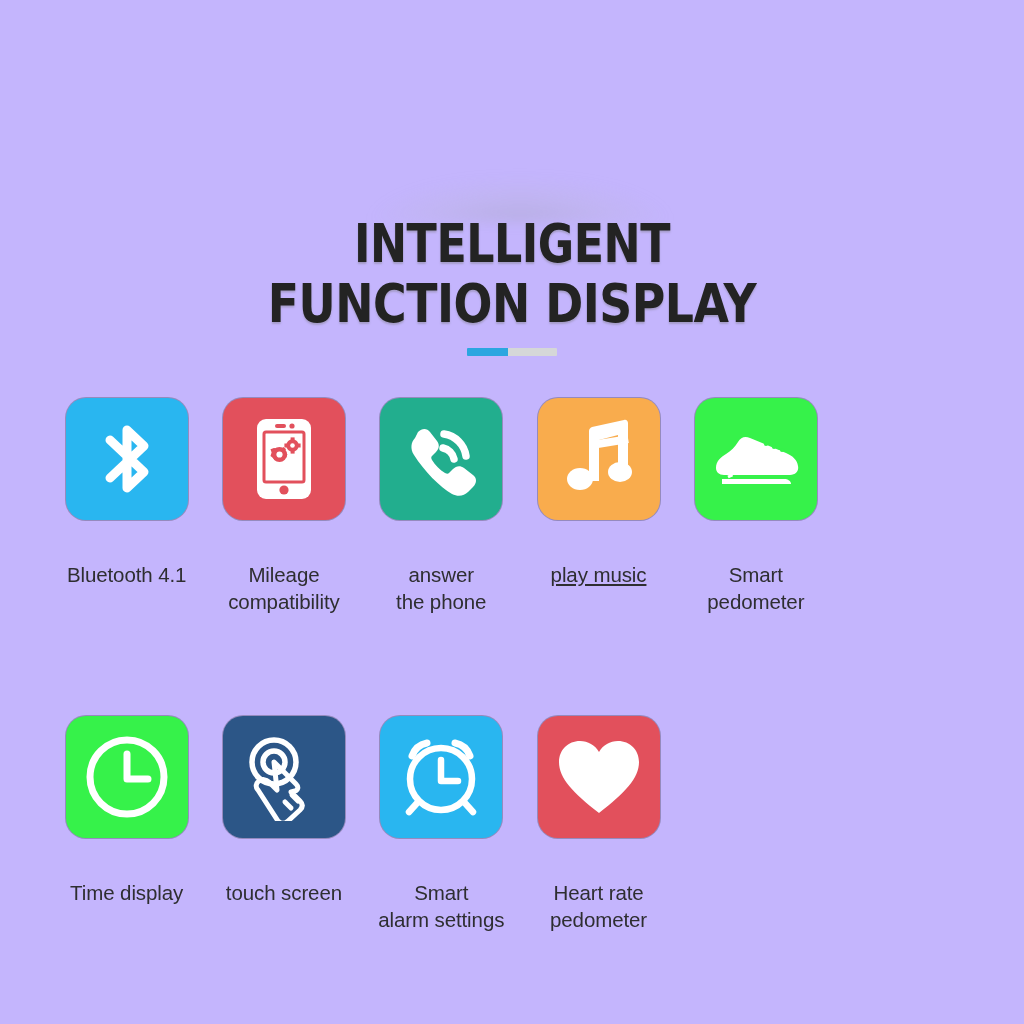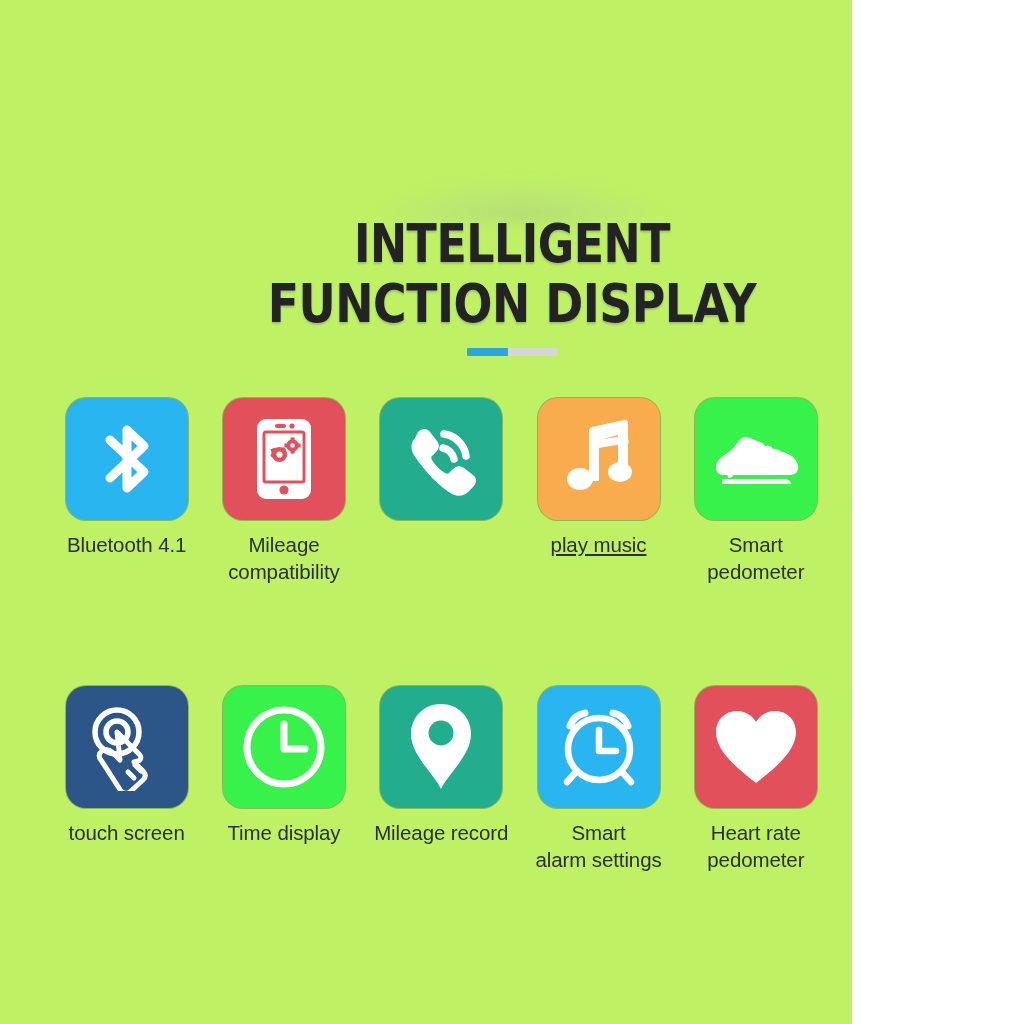--- a/index.html
+++ b/index.html
@@ -11,23 +11,23 @@
     height: 1024px;
     background: #ffffff;
     font-family: "Liberation Sans", sans-serif;
     overflow: hidden;
     position: relative;
   }
 
   #stage {
     position: absolute;
     left: 0; top: 0;
-    width: 852px;
+    width: 1024px;
     height: 1024px;
-    background: #bef264;
+    background: #c4b5fd;
   }
 
   
   .header-glow {
     position: absolute;
     left: 370px;
     top: 176px;
     width: 300px;
     height: 46px;
     background: radial-gradient(ellipse at 50% 100%,
@@ -85,20 +85,21 @@
     display: flex;
     width: 944px;
   }
   .feature-row.row2 { margin-top: 101px; }
 
   .feature-cell {
     width: 157.3px;
     display: flex;
     flex-direction: column;
     align-items: center;
+    gap: 30px;
   }
 
   .tile {
     width: 122px;
     height: 122px;
     border-radius: 20px;
     position: relative;
     box-shadow: 0 0 0 1px rgba(40,40,45,0.30);
     display: flex;
     align-items: center;
@@ -180,20 +181,22 @@
       <div class="feature-cell">
         <div class="tile" style="background-color: rgb(34, 174, 142);">
           <span>
             <svg width="82" height="82" viewBox="0 0 82 82">
               <path d="M18 14 c4-4 9-4 12 0 l7 9 c3 4 2 8-1 11 l-4 4 c-1 1-1 2 0 4 3 5 8 10 13 13 2 1 3 1 4 0 l4-4 c3-3 7-4 11-1 l9 7 c4 3 4 8 0 12 l-5 5 c-4 4-10 5-16 2 C40 69 24 53 14 37 c-4-6-3-13 1-17z" fill="#FFFFFF"></path>
               <path d="M44 16 a26 26 0 0 1 22 22" fill="none" stroke="#FFFFFF" stroke-width="7.5" stroke-linecap="round"></path>
               <path d="M43 30 a14 14 0 0 1 11 11" fill="none" stroke="#FFFFFF" stroke-width="7.5" stroke-linecap="round"></path>
             </svg>
           </span>
         </div>
+        <div class="feature-label" style="color: rgb(46, 46, 49);">answer
+the phone</div>
       </div>
 
       <div class="feature-cell">
         <div class="tile" style="background-color: rgb(249, 172, 77);">
           <span>
             <svg width="72" height="80" viewBox="0 0 72 80">
               <path d="M26 62 V12 c0-2 1-3 3-4 l32-7 c2-1 4 1 4 3 v51 h-10 V16 L36 21 v41z" fill="#FFFFFF"></path>
               <rect x="28" y="22" width="37" height="8" transform="rotate(-9 28 22)" fill="#FFFFFF"></rect>
               <ellipse cx="17" cy="60" rx="13" ry="11" fill="#FFFFFF"></ellipse>
               <ellipse cx="57" cy="53" rx="12" ry="10" fill="#FFFFFF"></ellipse>
@@ -219,58 +222,47 @@
         </div>
         <div class="feature-label" style="color: rgb(46, 46, 49);">Smart
 pedometer</div>
       </div>
 
     </div>
 
     <div class="feature-row row2">
 
       <div class="feature-cell">
+        <div class="tile" style="background-color: rgb(54, 242, 74);">
+          <span>
+            <svg width="86" height="86" viewBox="0 0 86 86">
+              <circle cx="43" cy="43" r="37" fill="none" stroke="#FFFFFF" stroke-width="7"></circle>
+              <path d="M43 20 V45 H64" fill="none" stroke="#FFFFFF" stroke-width="7" stroke-linecap="round" stroke-linejoin="round"></path>
+            </svg>
+          </span>
+        </div>
+        <div class="feature-label" style="color: rgb(46, 46, 49);">Time display</div>
+      </div>
+
+      <div class="feature-cell">
         <div class="tile" style="background-color: rgb(44, 86, 135);">
           <span>
             <svg width="88" height="88" viewBox="0 0 88 88">
               <circle cx="34" cy="29" r="22" fill="none" stroke="#FFFFFF" stroke-width="5.5"></circle>
               <circle cx="34" cy="29" r="11" fill="none" stroke="#FFFFFF" stroke-width="5.5"></circle>
               <path d="M34 29 L56 51 c3 3 2 6-1 7 l-4 1 9 9 c3 3 3 6 0 9 l-12 11 c-3 3-7 3-10 0 L18 57 c-3-3-2-7 1-9 3-2 7-2 10 1 l8 8z" fill="none" stroke="#FFFFFF" stroke-width="5" stroke-linejoin="round"></path>
               <path d="M52 62 l6 6" fill="none" stroke="#FFFFFF" stroke-width="5" stroke-linecap="round"></path>
               <path d="M45 69 l6 6" fill="none" stroke="#FFFFFF" stroke-width="5" stroke-linecap="round"></path>
             </svg>
           </span>
         </div>
         <div class="feature-label" style="color: rgb(46, 46, 49);">touch screen</div>
       </div>
 
-      <div class="feature-cell">
-        <div class="tile" style="background-color: rgb(54, 242, 74);">
-          <span>
-            <svg width="86" height="86" viewBox="0 0 86 86">
-              <circle cx="43" cy="43" r="37" fill="none" stroke="#FFFFFF" stroke-width="7"></circle>
-              <path d="M43 20 V45 H64" fill="none" stroke="#FFFFFF" stroke-width="7" stroke-linecap="round" stroke-linejoin="round"></path>
-            </svg>
-          </span>
-        </div>
-        <div class="feature-label" style="color: rgb(46, 46, 49);">Time display</div>
-      </div>
-
-
-      <div class="feature-cell">
-        <div class="tile" style="background-color: rgb(34, 174, 142);">
-          <span>
-            <svg width="70" height="90" viewBox="0 0 70 90">
-              <path d="M35 2 C18 2 5 15 5 32 c0 21 23 40 30 55 7-15 30-34 30-55 C65 15 52 2 35 2z" fill="#FFFFFF"></path>
-              <circle cx="35" cy="31" r="12.5" fill="#22AE8E"></circle>
-            </svg>
-          </span>
-        </div>
-        <div class="feature-label" style="color: rgb(46, 46, 49);">Mileage record</div>
-      </div>
+
 
       <div class="feature-cell">
         <div class="tile" style="background-color: rgb(41, 182, 240);">
           <span>
             <svg width="90" height="90" viewBox="0 0 90 90">
               <circle cx="45" cy="47" r="31" fill="none" stroke="#FFFFFF" stroke-width="6.5"></circle>
               <path d="M45 28 V49 H62" fill="none" stroke="#FFFFFF" stroke-width="6.5" stroke-linecap="round" stroke-linejoin="round"></path>
               <path d="M16 24 a20 20 0 0 1 15 -13" fill="none" stroke="#FFFFFF" stroke-width="7" stroke-linecap="round"></path>
               <path d="M74 24 a20 20 0 0 0 -15 -13" fill="none" stroke="#FFFFFF" stroke-width="7" stroke-linecap="round"></path>
               <path d="M22 70 L13 80" fill="none" stroke="#FFFFFF" stroke-width="6.5" stroke-linecap="round"></path>

